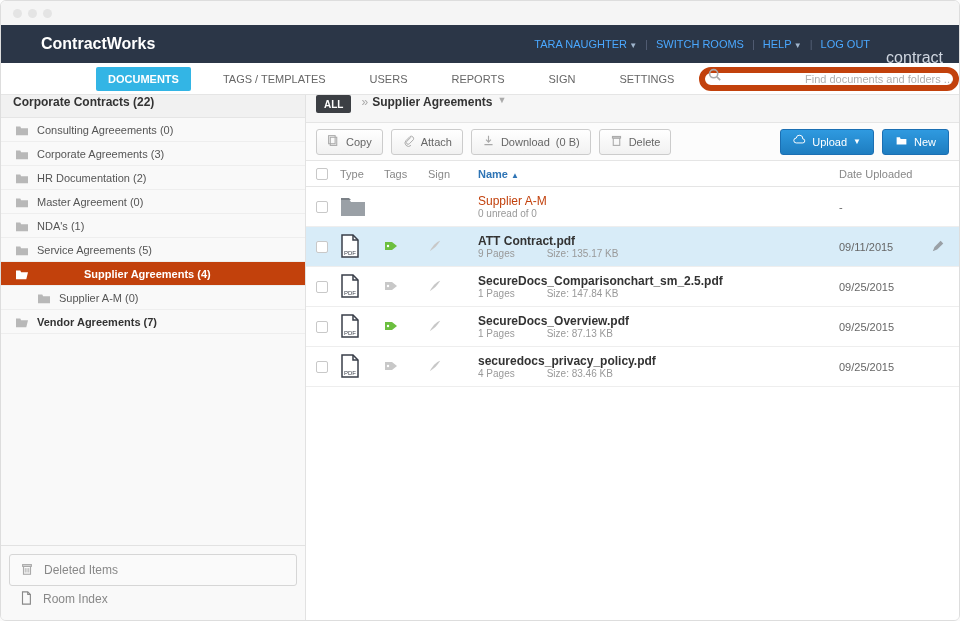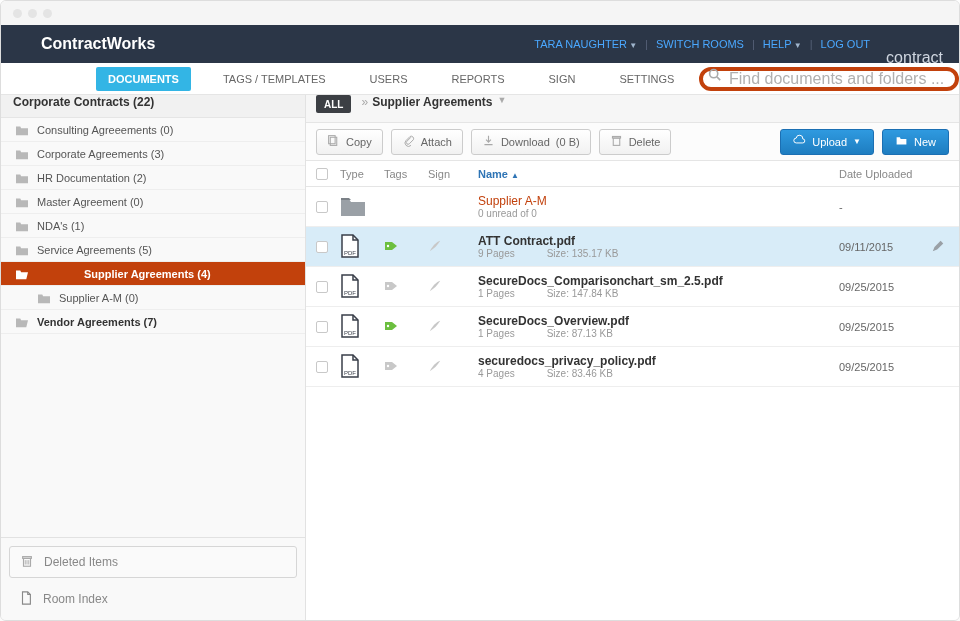--- a/index.html
+++ b/index.html
@@ -12,33 +12,33 @@
     .top-links { margin-left: auto; display: flex; align-items: center; gap: 8px; font-size: 11px; color: #4aa8ff; }
     .top-links .sep { color: #556177; }
     .top-links .with-caret::after { content: " ▼"; font-size: 8px; color: #9fb5cc; }
     .brand2 { color: #cfd6e0; font-size: 16px; margin-left: 8px; margin-top: 27px;}
     .navrow { height: 32px; background: #fff; display: flex; align-items: stretch; border-bottom: 1px solid #e5e5e5; }
     .nav-spacer { width: 95px; }
     .nav-tabs { display: flex; align-items: center; gap: 20px; }
     .nav-tab { display: flex; align-items: center; height: 24px; padding: 0 12px; font-size: 11px; color: #666; text-transform: uppercase; border-radius: 2px; cursor: pointer;}
     .nav-tab.active { background: #33b5e5; color: #fff; font-weight: 600; }
     .search-wrap { margin-left: auto; width: 260px; position: relative; display: flex; align-items: center; overflow:hidden;}
-    .search-wrap input { width: 100%; height: 24px; border: 4px solid #c2410c; border-radius: 12px; padding-left: 26px; font-size: 16px; outline: none; color: #555;}
+    .search-wrap input { width: 100%; height: 24px; border: 6px solid #c2410c; border-radius: 12px; padding-left: 26px; font-size: 11px; outline: none; color: #555; text-align: right;}
     .search-wrap input::placeholder { color: #b0b0b0; }
     .search-wrap .mag { position: absolute; left: 9px; top: 5px; }
     .body { display: flex; flex: 1; overflow: hidden; background: #f5f5f5;}
     .sidebar { width: 305px; display: flex; flex-direction: column; border-right: 1px solid #e2e2e2; background: #f9f9f9;}
     .sidebar-title { padding: 0 12px 8px 12px; font-weight: 700; font-size: 12px; color: #333; border-bottom: 1px solid #e5e5e5; background:#f1f1f1;}
     .tree { flex: 1; overflow: auto; }
     .node { display: flex; align-items: center; height: 24px; padding-left: 14px; font-size: 11px; color: #555; border-bottom: 1px solid #eee; cursor: pointer; }
     .node.selected { background: #c2410c; color: #fff; font-weight: 700; gap: 47px; }
     .node.child { padding-left: 36px; }
     .node.bold { font-weight: 700; color: #333; }
     .node .ficon { margin-right: 8px; display: inline-flex; }
-    .sidebar-bottom { padding: 8px; border-top: 1px solid #e2e2e2; display:flex; flex-direction:column; gap:8px;}
+    .sidebar-bottom { padding: 8px; border-top: 1px solid #e2e2e2; display:flex; flex-direction:column; }
     .pillbtn { height: 32px; border: 1px solid #d6d6d6; background: #fafafa; border-radius: 3px; display: flex; align-items: center; padding-left: 10px; font-size: 12px; color: #888; }
     .pillbtn .icn { margin-right: 10px; }
     .main { flex: 1; display: flex; flex-direction: column; background: #fff;}
     .breadcrumb { background: #f6f6f6; height: 28px; display: flex; align-items: flex-start; padding-left: 10px; font-size: 12px; color: #444; border-bottom: 1px solid #e5e5e5;}
     .bc-all { display: inline-flex; align-items: center; justify-content: center; background: #3c3f44; color: #fff; font-weight: 700; font-size: 10px; height: 18px; padding: 0 8px; border-radius: 2px; margin-right: 6px;}
     .bc-sep { color: #aaa; margin: 0 4px; }
     .bc-name { font-weight: 700; color: #333; }
     .bc-caret { color: #aaa; font-size: 9px; margin-left: 5px; }
     .toolbar { height: 38px; display: flex; align-items: center; padding: 0 10px; gap: 8px; border-bottom: 1px solid #e5e5e5; background: #fcfcfc;}
     .tbtn { height: 26px; border: 1px solid #ccc; background: linear-gradient(#fff,#f1f1f1); border-radius: 3px; padding: 0 10px; display: inline-flex; align-items: center; gap: 6px; font-size: 11px; color: #666; cursor:pointer;}

